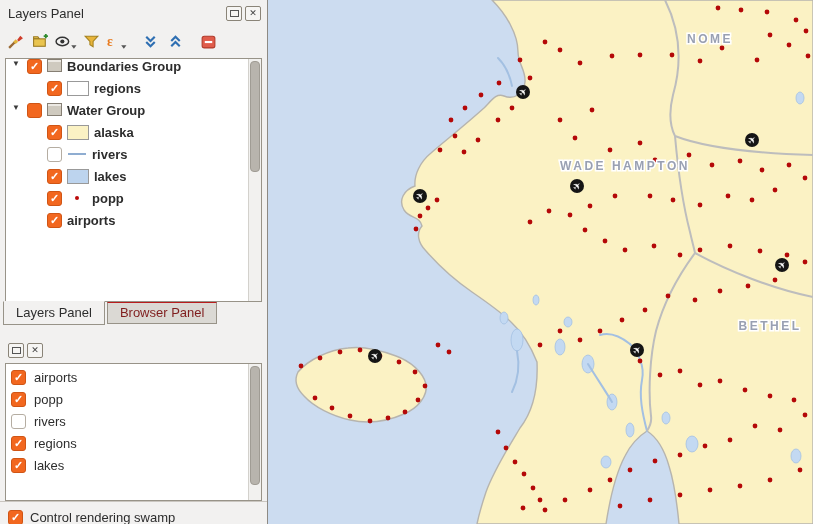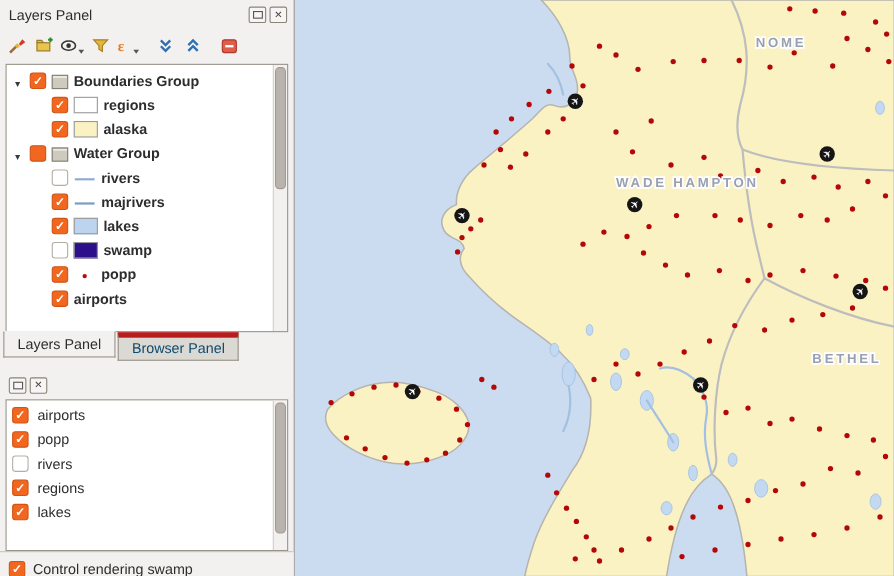--- a/index.html
+++ b/index.html
@@ -22,21 +22,21 @@
   .pbtn.float::after{content:"";display:block;width:7px;height:5px;border:1px solid #555;margin-top:1px}
   .pbtn.close::after{content:"✕";font-size:9px;color:#444;line-height:1}
 
   .toolbar{height:30px;flex:none;display:flex;align-items:center;padding:2px 3px;gap:1px}
   .tbtn{height:24px;min-width:24px;border:none;background:transparent;padding:0 1px;
     display:flex;align-items:center;justify-content:center}
   .tsep{width:7px;flex:none}
 
   .tree-box{position:relative;margin:0 5px;border:1px solid #989388;background:#fff;height:242px;overflow:hidden;flex:none}
   .tree{position:absolute;top:0;left:0;right:12px;bottom:0}
-  .tree-row{height:22px;display:flex;align-items:flex-end;gap:5px;padding-left:6px;white-space:nowrap}
+  .tree-row{height:22px;display:flex;align-items:flex-start;gap:5px;padding-left:6px;white-space:nowrap}
   .tree-row.child{padding-left:41px}
   .expander{width:10px;color:#3a3a3a;display:flex;align-items:center}
   .expander::after{content:"▼";font-size:8px}
   .group-icon{width:13px;height:11px;flex:none;border:1px solid #867f74;background:#cfcabf;box-shadow:inset 0 2px 0 #ece9e3}
   .tree-label{font-weight:bold}
 
   .cb{width:15px;height:15px;box-sizing:border-box;flex:none;border:1px solid #b5ada2;border-radius:3px;
     background:#fff;display:flex;align-items:center;justify-content:center;font-size:11px;color:#fff}
   .cb.checked,.cb.partial{background:#f2671f;border-color:#d05515}
   .cb.checked::after{content:"✓";font-weight:bold}
@@ -46,21 +46,21 @@
   .swatch.line{width:20px;height:13px;position:relative}
   .swatch.line::after{content:"";position:absolute;left:1px;right:1px;top:6px;height:2px;background:var(--sc,#7b9cc4)}
   .swatch.point{width:20px;height:13px;position:relative}
   .swatch.point::after{content:"";position:absolute;left:8px;top:5px;width:4px;height:4px;border-radius:50%;background:var(--sc,#c00)}
 
   .vscroll{position:absolute;top:0;right:0;bottom:0;width:12px;background:#f2f1ef;border-left:1px solid #d3d1cc}
   .vscroll .thumb{position:absolute;left:1px;right:1px;border-radius:4px;background:#b8b4ad;border:1px solid #a09c94}
 
   .tabs{height:27px;flex:none;display:flex;align-items:flex-start;padding-left:3px}
   .tab{padding:3px 12px 4px;border:1px solid #989388;border-top:1px solid #f2f1f0;margin-top:-1px;background:#f2f1f0;z-index:2}
-  .tab.inactive{background:#dbd9d4;border-top:5px solid #b91c1c;margin-top:0;padding:2px 12px 3px;margin-left:2px;color:#0c4a6e}
+  .tab.inactive{background:#dbd9d4;border-top:1px solid #b91c1c;margin-top:0;padding:2px 12px 3px;margin-left:2px;color:#7f1d1d}
 
   .order-panel{display:flex;flex-direction:column;flex:1;margin-top:8px}
   .list-box{position:relative;margin:2px 5px 0;border:1px solid #989388;background:#fff;height:136px;overflow:hidden;flex:none}
   .order-list{position:absolute;top:2px;left:0;right:12px;bottom:0}
   .order-row{height:22px;display:flex;align-items:center;gap:8px;padding-left:5px}
 
   .footer-check{margin-top:auto;height:26px;display:flex;align-items:center;gap:7px;
     padding:2px 8px 0;border-top:1px solid #cac6c0;background:#f2f1f0}
 
   
@@ -150,50 +150,40 @@
               <span class="expander"></span>
               <span class="cb checked"></span>
               <span class="group-icon"></span>
               <span class="tree-label">Boundaries Group</span>
             </div>
             <div class="tree-row child">
               <span class="cb checked"></span>
               <span class="swatch fill" style="--sc: #ffffff;"></span>
               <span class="tree-label">regions</span>
             </div>
-            <div class="tree-row child">
-              <span class="cb checked"></span>
-              <span class="swatch fill" style="--sc: #fbf2c4;"></span>
-              <span class="tree-label">alaska</span>
-            </div>
             <div class="tree-row group">
               <span class="expander"></span>
               <span class="cb partial"></span>
               <span class="group-icon"></span>
               <span class="tree-label">Water Group</span>
             </div>
             <div class="tree-row child">
+              <span class="cb checked"></span>
+              <span class="swatch fill" style="--sc: #fbf2c4;"></span>
+              <span class="tree-label">alaska</span>
+            </div>
+            <div class="tree-row child">
               <span class="cb"></span>
               <span class="swatch line" style="--sc: #8fadd1;"></span>
               <span class="tree-label">rivers</span>
             </div>
             <div class="tree-row child">
               <span class="cb checked"></span>
-              <span class="swatch line" style="--sc: #7b9cc4;"></span>
-              <span class="tree-label">majrivers</span>
-            </div>
-            <div class="tree-row child">
-              <span class="cb checked"></span>
               <span class="swatch fill" style="--sc: #bdd4ee;"></span>
               <span class="tree-label">lakes</span>
-            </div>
-            <div class="tree-row child">
-              <span class="cb"></span>
-              <span class="swatch fill" style="--sc: #2c0f8a;"></span>
-              <span class="tree-label">swamp</span>
             </div>
             <div class="tree-row child">
               <span class="cb checked"></span>
               <span class="swatch point" style="--sc: #bb0a0a;"></span>
               <span class="tree-label">popp</span>
             </div>
             <div class="tree-row child">
               <span class="cb checked"></span>
               <span class="tree-label">airports</span>
             </div>

